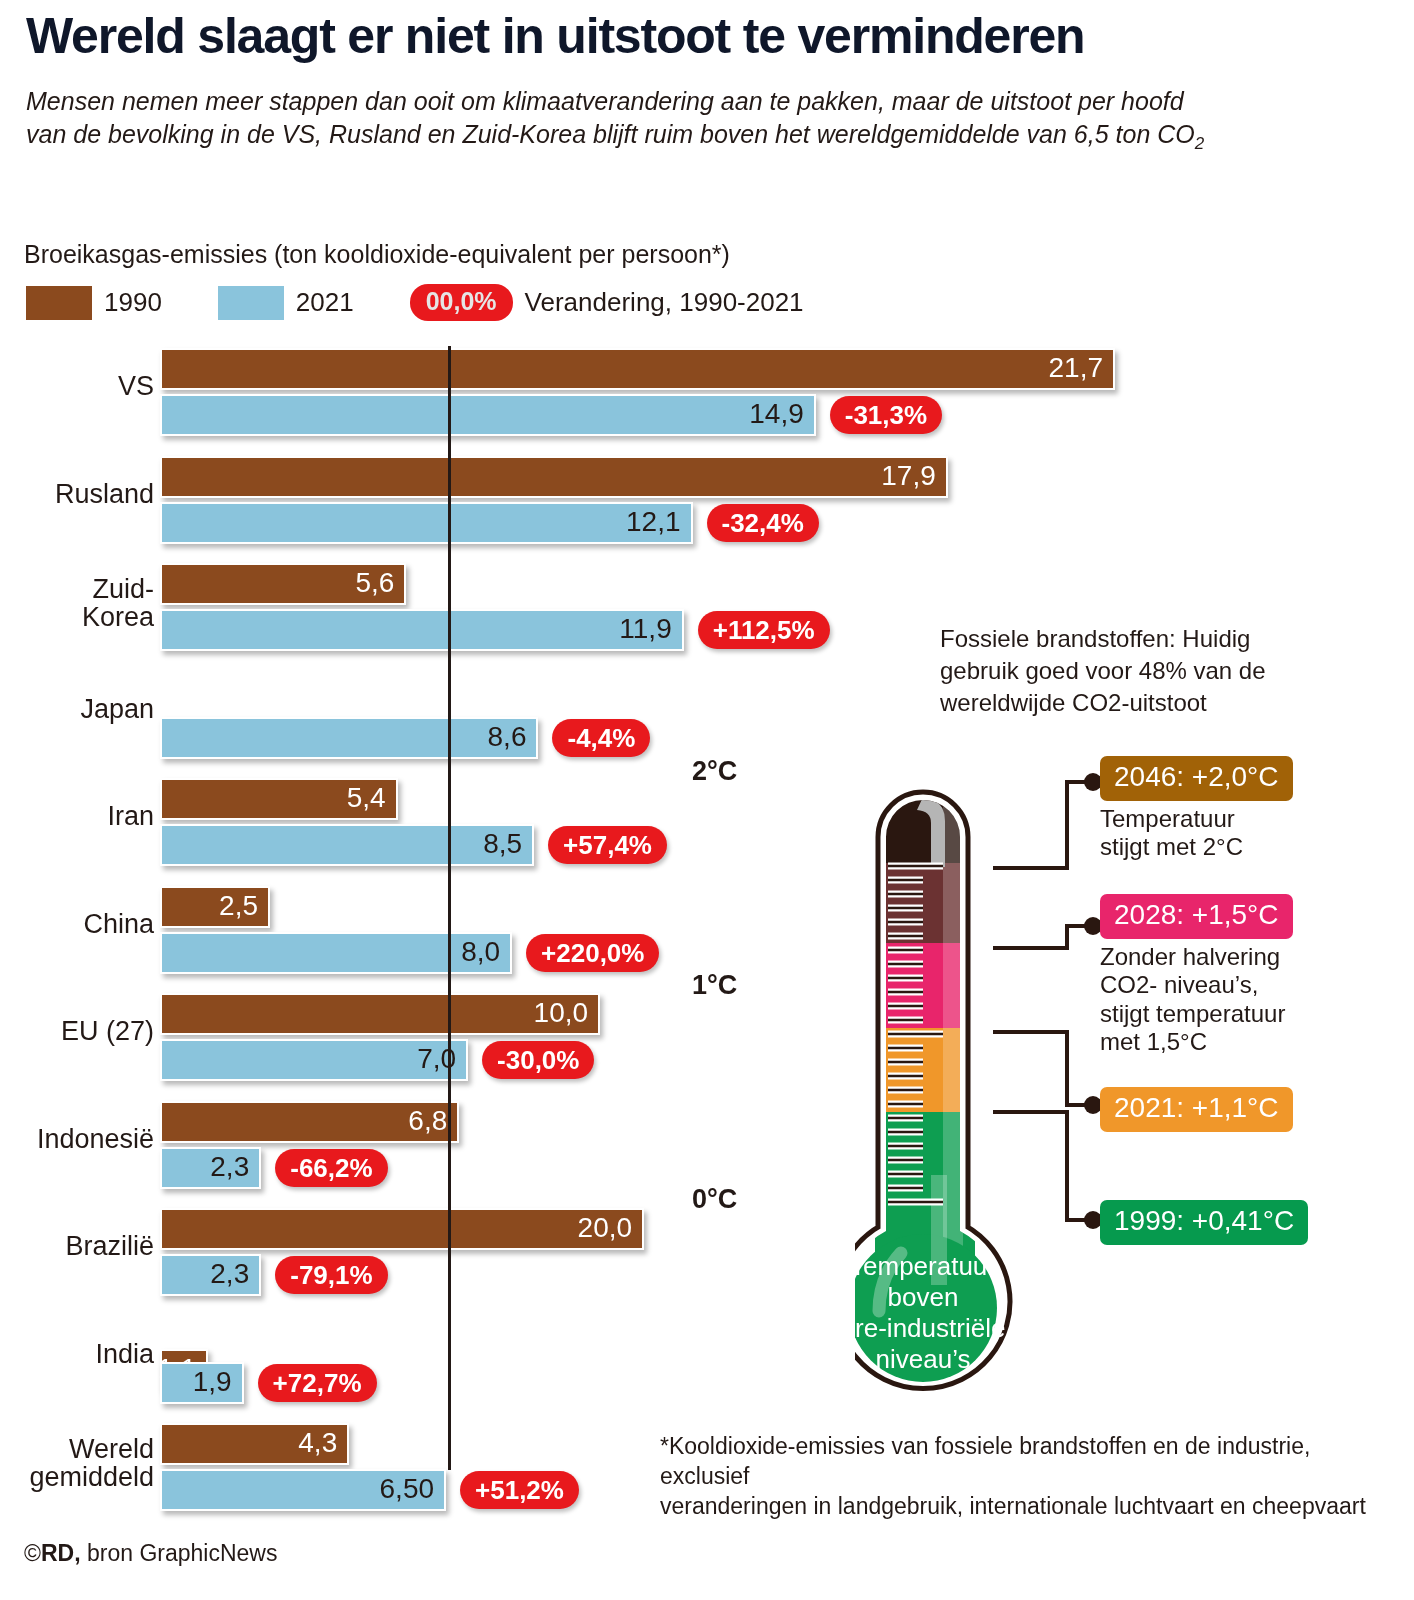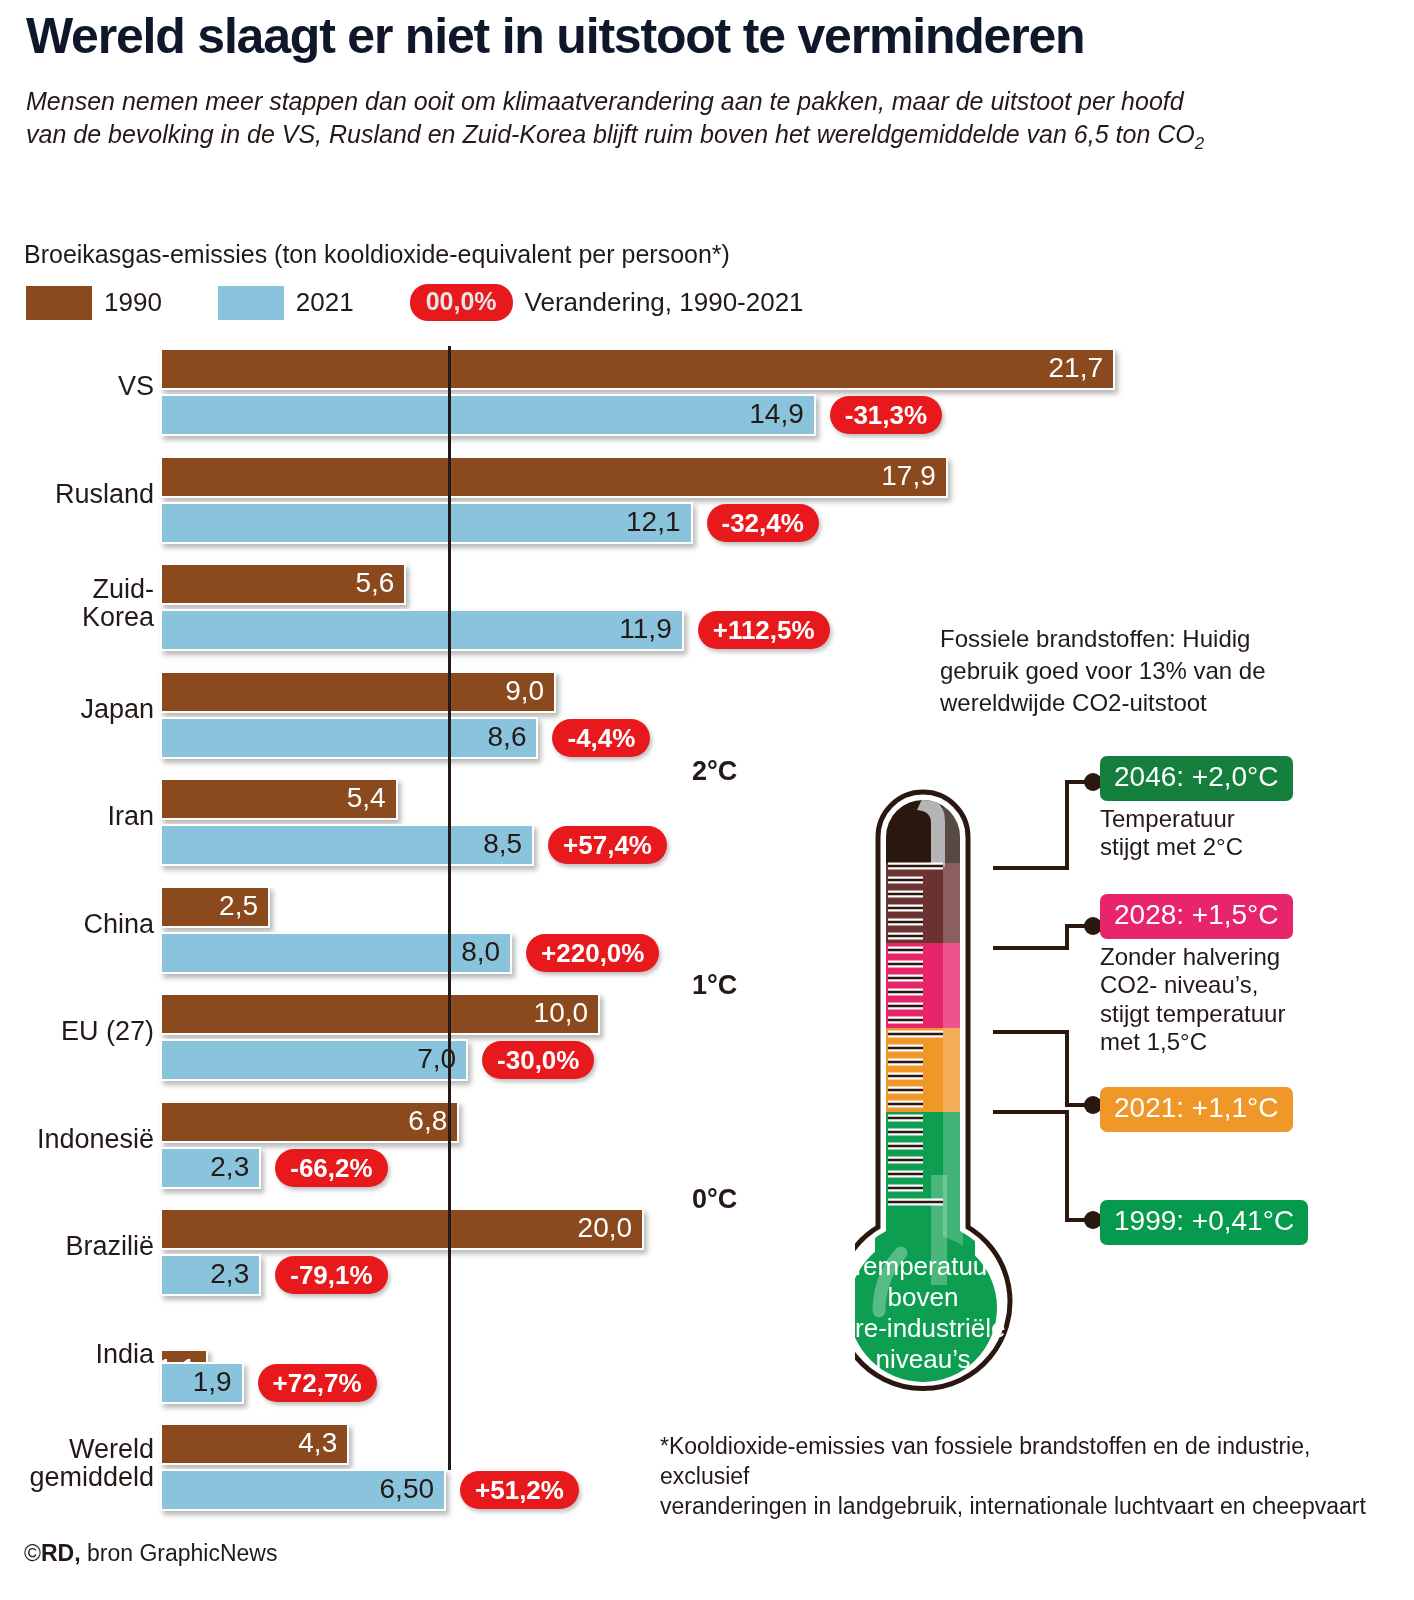--- a/index.html
+++ b/index.html
@@ -136,23 +136,20 @@
         <div>Korea</div>
       </div>
       <div class="bar b1990" style="top: 563px; width: 246.452px;">
         <span class="barval">5,6</span>
       </div>
       <div class="bar b2021" style="top: 609px; width: 523.71px;">
         <span class="barval">11,9</span>
       </div>
       <div class="pill" style="left: 697.71px; top: 611px;">+112,5%</div>
       <div class="rowlabel" style="top: 694.5px;">Japan</div>
-      <div class="bar b1990" style="top: 670.5px; width: 396.083px;">
-        <span class="barval">9,0</span>
-      </div>
       <div class="bar b2021" style="top: 716.5px; width: 378.479px;">
         <span class="barval">8,6</span>
       </div>
       <div class="pill" style="left: 552.479px; top: 718.5px;">-4,4%</div>
       <div class="rowlabel" style="top: 802px;">Iran</div>
       <div class="bar b1990" style="top: 778px; width: 237.65px;">
         <span class="barval">5,4</span>
       </div>
       <div class="bar b2021" style="top: 824px; width: 374.078px;">
         <span class="barval">8,5</span>
@@ -210,21 +207,21 @@
       </div>
       <div class="pill" style="left: 460.06px; top: 1471px;">+51,2%</div>
     </div>
   <div class="refline"></div>
 
   <div class="templabel" style="top:756px">2°C</div>
   <div class="templabel" style="top:970px">1°C</div>
   <div class="templabel" style="top:1184px">0°C</div>
 
   <div class="fossil">
-    <b>Fossiele brandstoffen:</b><span> Huidig gebruik goed voor 13% van de wereldwijde CO2-uitstoot</span>
+    <b>Fossiele brandstoffen:</b><span> Huidig gebruik goed voor 48% van de wereldwijde CO2-uitstoot</span>
   </div>
 
   <div class="thermo">
     <svg width="215" height="625" viewBox="0 0 215 625">
 
       <path d="M28 62 a40 40 0 0 1 80 0 L108 455 a82 82 0 1 1 -80 0 Z" fill="none" stroke="#2A1710" stroke-width="15"></path>
 
       <path d="M28 62 a40 40 0 0 1 80 0 L108 455 a82 82 0 1 1 -80 0 Z" fill="#ffffff" stroke="#ffffff" stroke-width="5"></path>
 
       <clipPath id="tubeclip">
@@ -322,21 +319,21 @@
     </g>
     <g fill="#2A1710">
       <circle cx="108" cy="22" r="9"></circle>
       <circle cx="108" cy="166" r="9"></circle>
       <circle cx="108" cy="345" r="9"></circle>
       <circle cx="108" cy="460" r="9"></circle>
     </g>
   </svg>
 
   <div class="callout" style="left:1100px;top:756px">
-    <div class="co-badge" style="background:#15803d">2046: +2,0°C</div>
+    <div class="co-badge" style="background:#a16207">2046: +2,0°C</div>
     <div class="co-desc">
       <div>Temperatuur</div>
       <div>stijgt met 2°C</div>
     </div>
   </div>
 
   <div class="callout" style="left:1100px;top:894px">
     <div class="co-badge" style="background:#E8256B">2028: +1,5°C</div>
     <div class="co-desc">
       <div>Zonder halvering</div>

